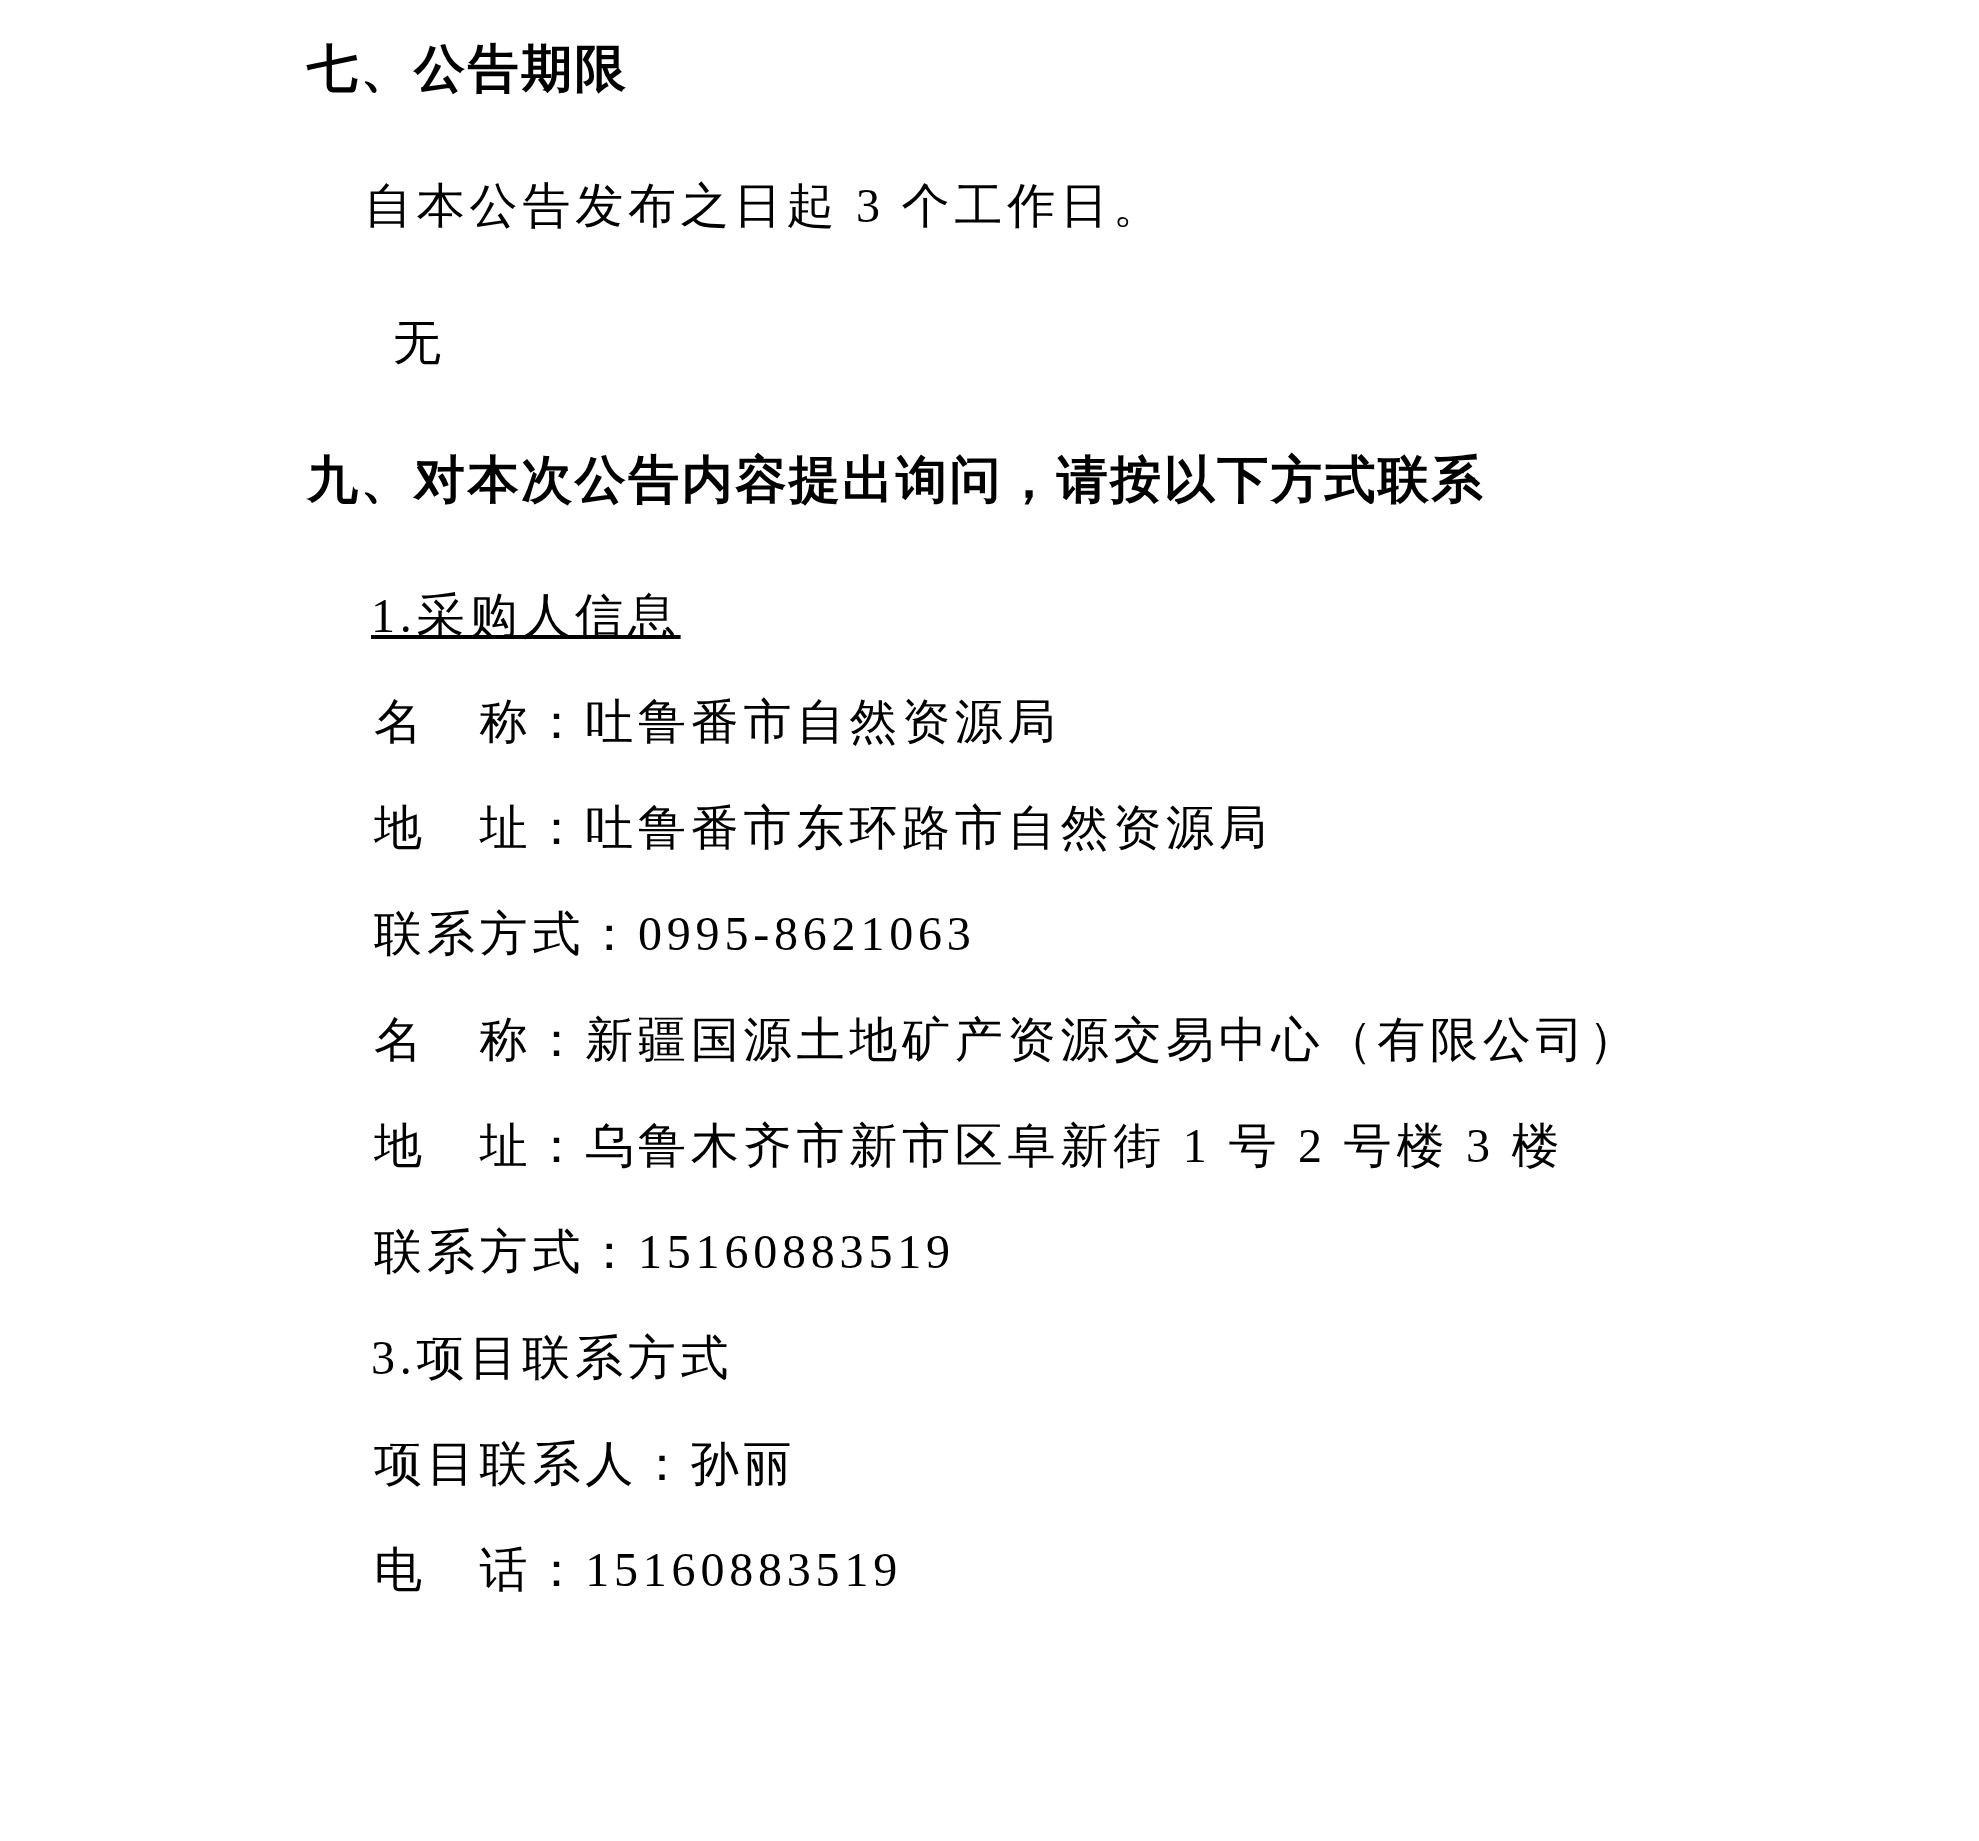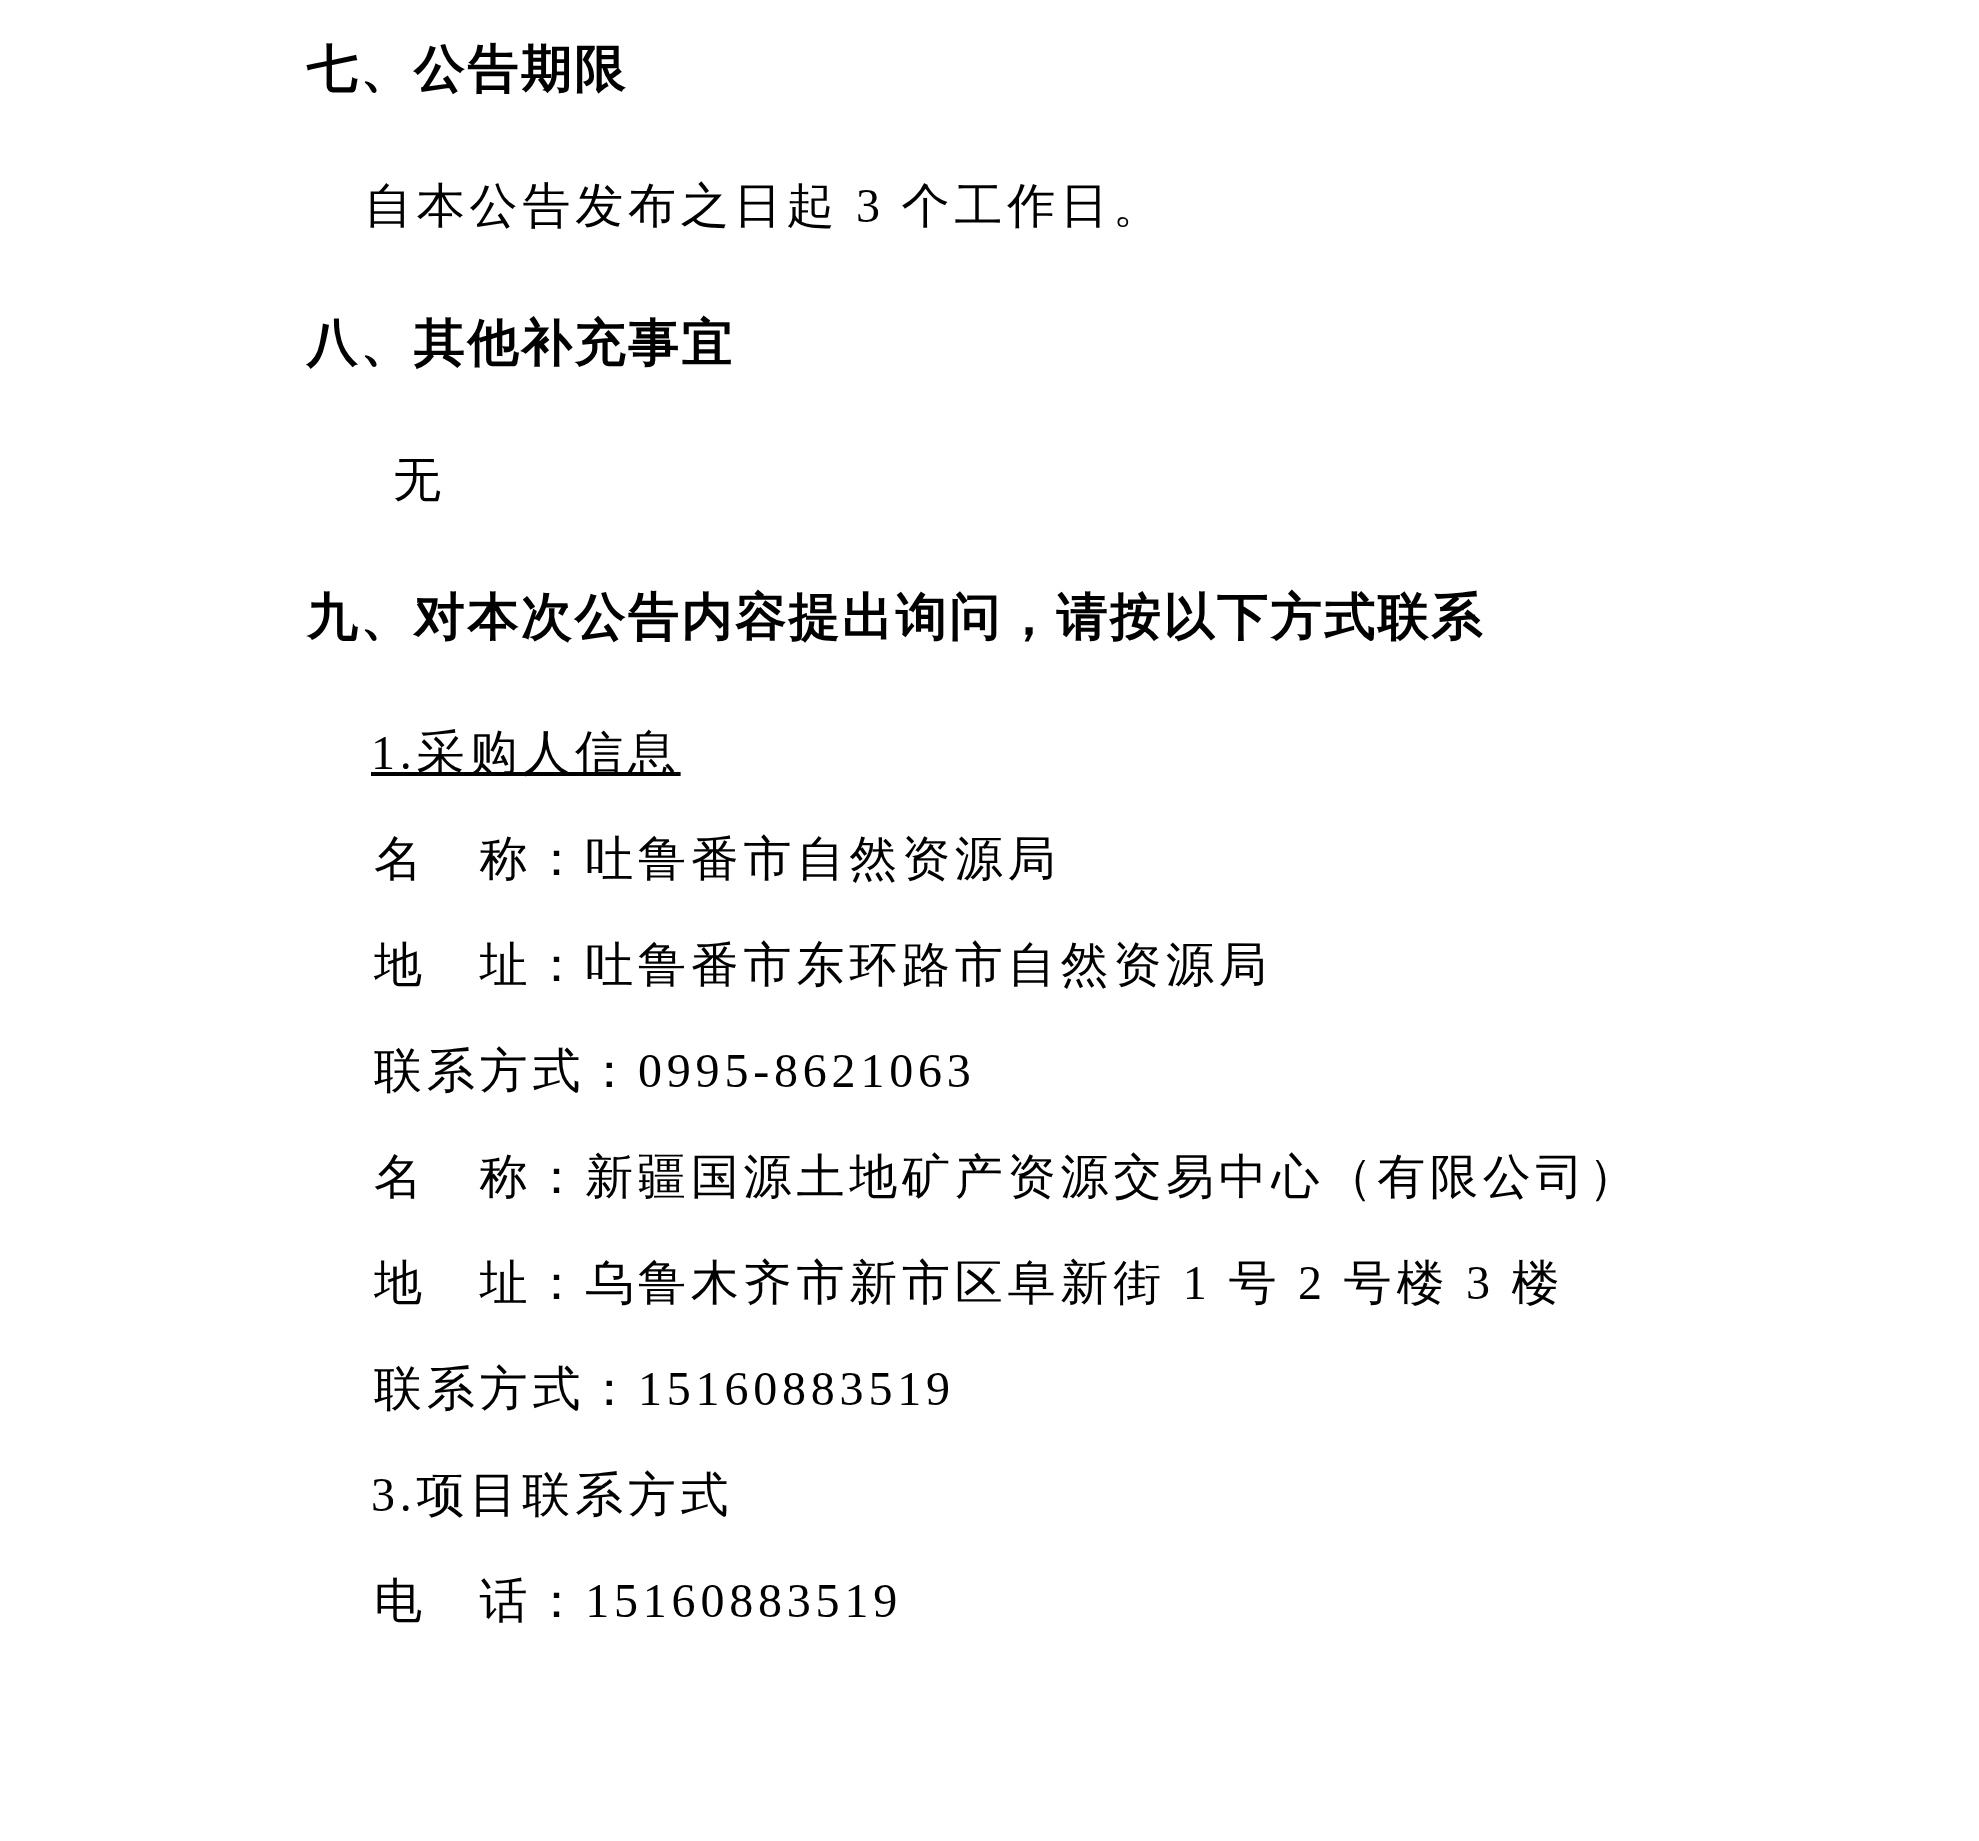--- a/index.html
+++ b/index.html
@@ -48,21 +48,20 @@
 </style>
 </head>
 <body>
 
 <div class="page">
 
   <div class="line h in0 mt-first">七、公告期限</div>
 
   <div class="line in1 sp-l">自本公告发布之日起 3 个工作日。</div>
 
-  <div class="line h in0 sp-l">八、其他补充事宜</div>
 
   <div class="line in2 sp-l">无</div>
 
   <div class="line h in0 sp-l">九、对本次公告内容提出询问，请按以下方式联系</div>
 
   <div class="line in3 sp-m">1.采购人信息</div>
 
   <div class="line in4 sp-s">名　称：吐鲁番市自然资源局</div>
 
   <div class="line in4 sp-s">地　址：吐鲁番市东环路市自然资源局</div>
@@ -71,17 +70,18 @@
 
 
   <div class="line in4 sp-s">名　称：新疆国源土地矿产资源交易中心（有限公司）</div>
 
   <div class="line in4 sp-s">地　址：乌鲁木齐市新市区阜新街 1 号 2 号楼 3 楼</div>
 
   <div class="line in4 sp-s">联系方式：15160883519</div>
 
   <div class="line in3 sp-s">3.项目联系方式</div>
 
+  <div class="line in4 sp-s">项目联系人：孙丽</div>
 
   <div class="line in4 sp-s">电　话：15160883519</div>
 
 </div>
 
 
 </body></html>

